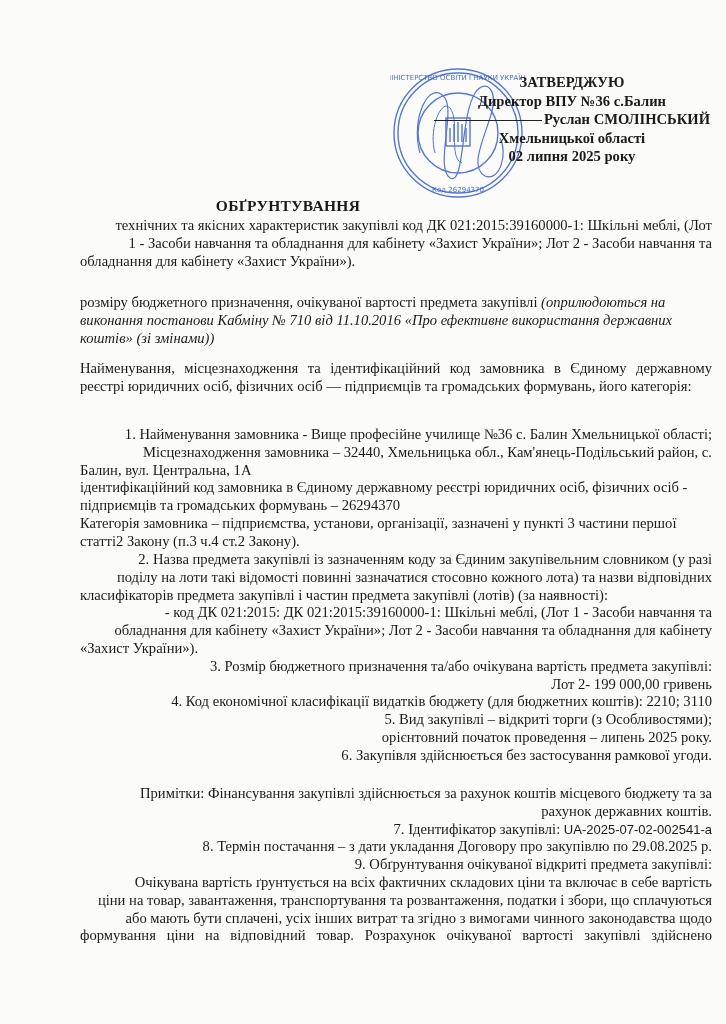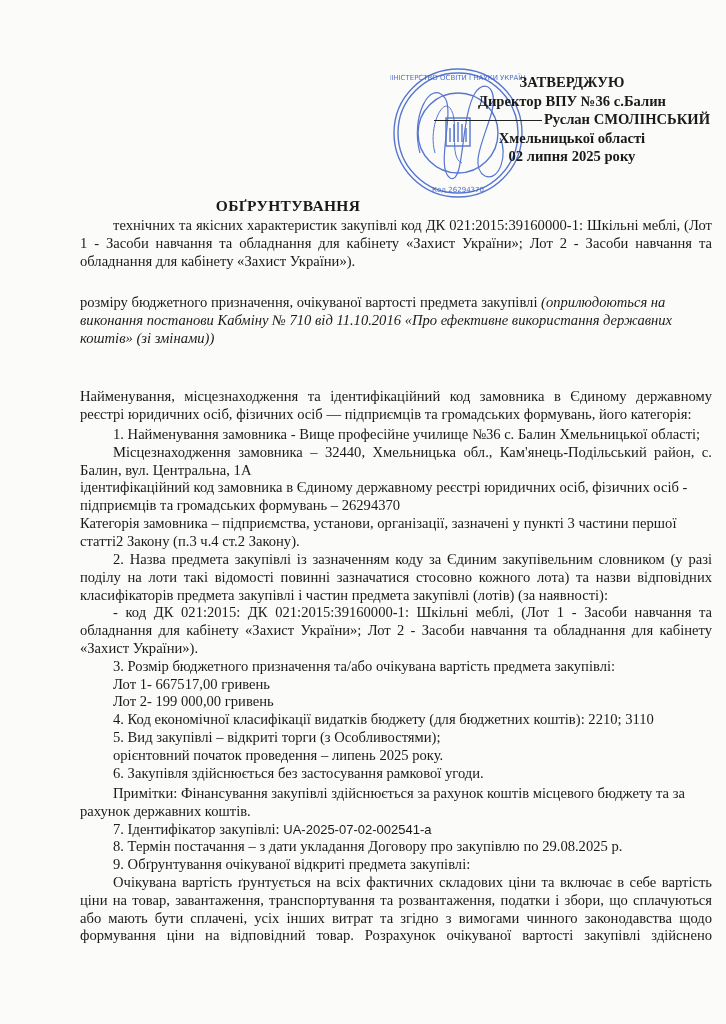--- a/index.html
+++ b/index.html
@@ -25,21 +25,21 @@
 
   .stamp { position: absolute; left: 390px; top: 58px; width: 136px; height: 150px; }
 
   .title {
     position: absolute; left: 0; width: 576px; top: 197px;
     text-align: center; font-weight: bold; font-size: 15.5px; letter-spacing: 0.3px;
   }
 
   .block { position: absolute; left: 80px; width: 632px; font-size: 14.6px; line-height: 17.8px; }
   .justify { text-align: justify; text-align-last: left; }
-  .ind { text-indent: 33px; }
+  .ind { text-indent: 33px; text-align: right; }
   p { margin: 0; }
 </style>
 </head>
 <body>
 
 <div class="page">
 
   <svg class="stamp" viewBox="0 0 136 150">
     <g fill="none" stroke="#3a5fc8" stroke-width="1.4" opacity="0.85">
       <circle cx="68" cy="75" r="64"></circle>
@@ -66,34 +66,33 @@
   <div class="title">ОБҐРУНТУВАННЯ</div>
 
   <div class="block justify ind" style="top:217px;">
     <span>технічних та якісних характеристик </span><b>закупівлі  код ДК 021:2015:39160000-1: Шкільні меблі, (Лот 1 - Засоби навчання та обладнання для кабінету «Захист України»; Лот 2 - Засоби навчання та обладнання для кабінету «Захист України»).</b>
   </div>
 
   <div class="block" style="top:294px;">
     <span> розміру бюджетного призначення, очікуваної вартості предмета закупівлі </span><i>(оприлюдоються на виконання постанови Кабміну № 710 від 11.10.2016 «Про ефективне використання державних коштів» (зі змінами))</i>
   </div>
 
-  <div class="block justify b" style="top:388px;">Найменування, місцезнаходження та ідентифікаційний код замовника в Єдиному державному реєстрі юридичних осіб, фізичних осіб — підприємців та громадських формувань, його категорія:</div>
+  <div class="block justify b" style="top:360px;">Найменування, місцезнаходження та ідентифікаційний код замовника в Єдиному державному реєстрі юридичних осіб, фізичних осіб — підприємців та громадських формувань, його категорія:</div>
 
   <div class="block" style="top:426px;">
     <p class="ind"><span>1. Найменування замовника - </span><b>Вище професійне училище №36 с. Балин Хмельницької області;</b></p>
     <p class="ind justify"><span>Місцезнаходження замовника – </span><b>32440, Хмельницька обл., Кам'янець-Подільський район, с. Балин, вул. Центральна, 1А</b></p>
     <p><span>ідентифікаційний код замовника в Єдиному державному реєстрі юридичних осіб, фізичних осіб - підприємців та громадських формувань – </span><b>26294370</b></p>
     <p><span>Категорія замовника – </span><b>підприємства, установи, організації, зазначені у пункті 3 частини першої статті2 Закону (п.3 ч.4 ст.2 Закону).</b></p>
   </div>
 
   <div class="block" style="top:551px;">
     <p class="ind justify"><b>2.</b><span> Назва предмета закупівлі із зазначенням коду за Єдиним закупівельним словником (у разі поділу на лоти такі відомості повинні зазначатися стосовно кожного лота) та назви відповідних класифікаторів предмета закупівлі і частин предмета закупівлі (лотів) (за наявності):</span></p>
     <p class="ind justify b">- код ДК 021:2015: ДК 021:2015:39160000-1: Шкільні меблі, (Лот 1 - Засоби навчання та обладнання для кабінету «Захист України»; Лот 2 - Засоби навчання та обладнання для кабінету «Захист України»).</p>
     <p class="ind"><b>3.</b><span> Розмір бюджетного призначення та/або очікувана вартість предмета закупівлі:</span></p>
-    <p class="ind b">Лот 1- 667517,00 гривень</p>
     <p class="ind b">Лот 2- 199 000,00 гривень</p>
     <p class="ind"><b>4.</b><span> Код економічної класифікації видатків бюджету (для бюджетних коштів): 2210; 3110</span></p>
     <p class="ind"><b>5.</b><span> Вид закупівлі – </span><b>відкриті торги (з Особливостями);</b></p>
     <p class="ind"><span>орієнтовний початок проведення – </span><b>липень 2025 року.</b></p>
     <p class="ind"><b>6.</b><span> Закупівля здійснюється </span><b>без застосування рамкової угоди.</b></p>
   </div>
 
   <div class="block" style="top:785px;">
     <p class="ind"><span>Примітки: </span><b>Фінансування закупівлі здійснюється за рахунок коштів місцевого бюджету та за рахунок державних коштів.</b></p>
     <p class="ind"><b>7.</b><span> Ідентифікатор закупівлі: </span><span style="font-family:'Liberation Sans', sans-serif; font-size:13px;">UA-2025-07-02-002541-a</span></p>

